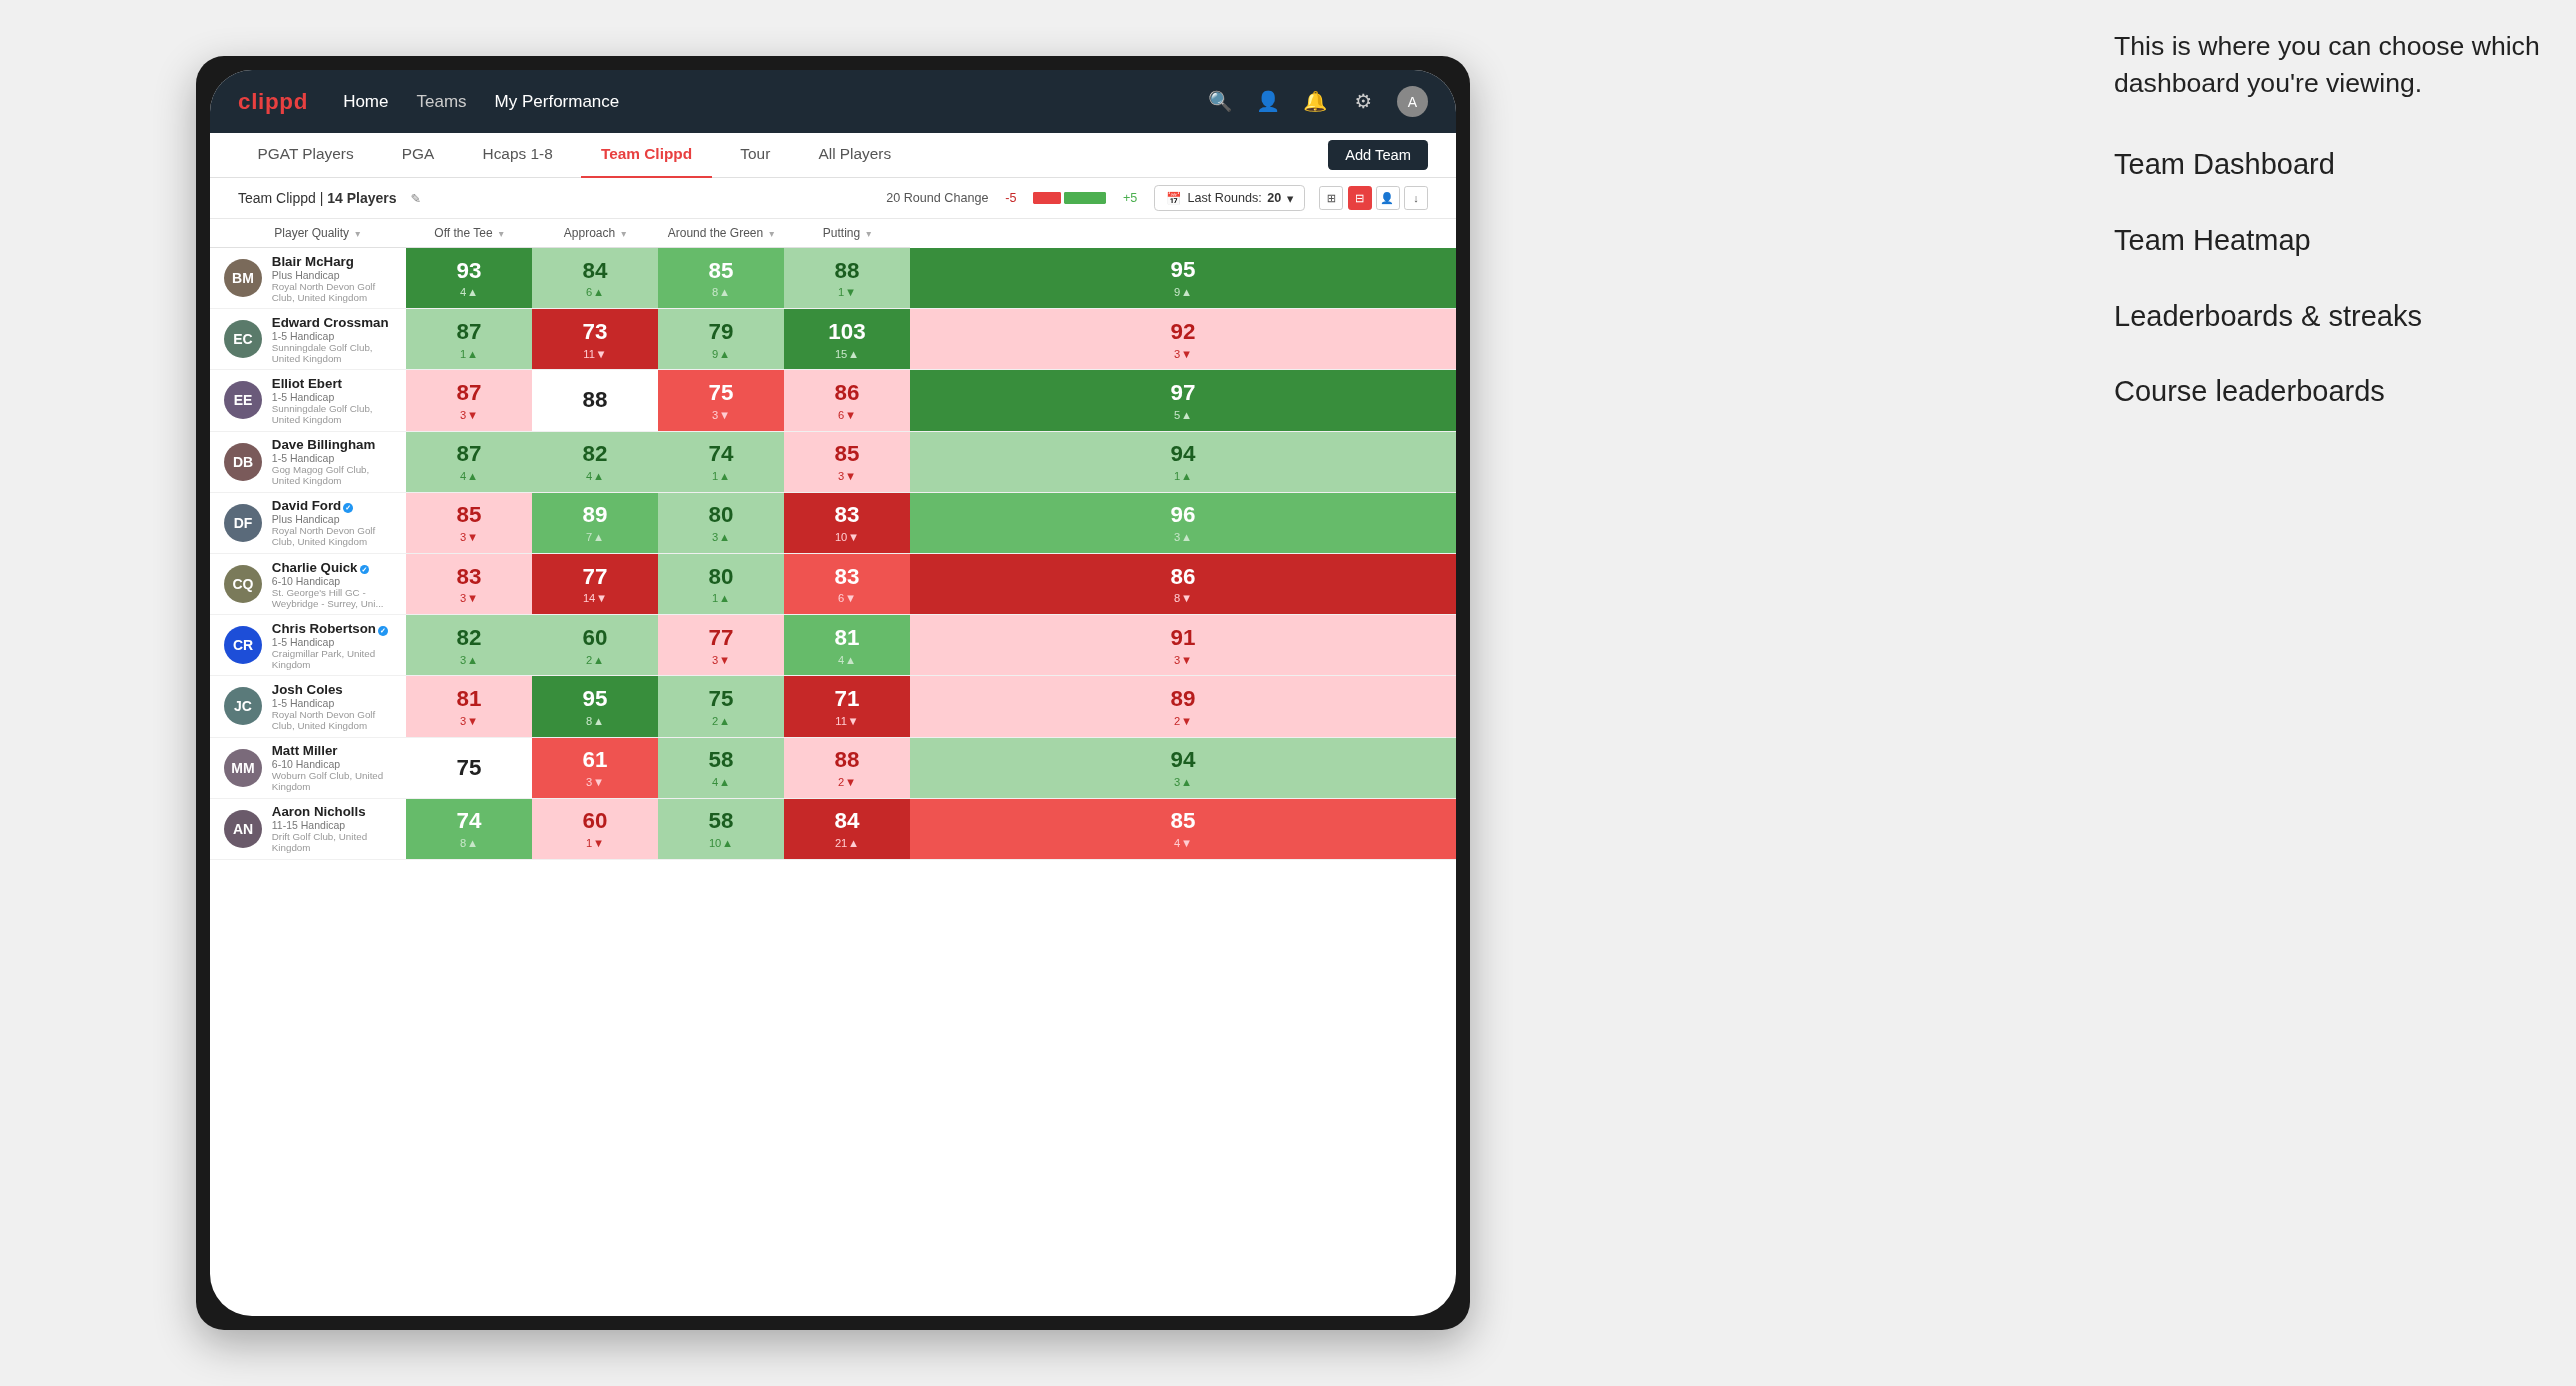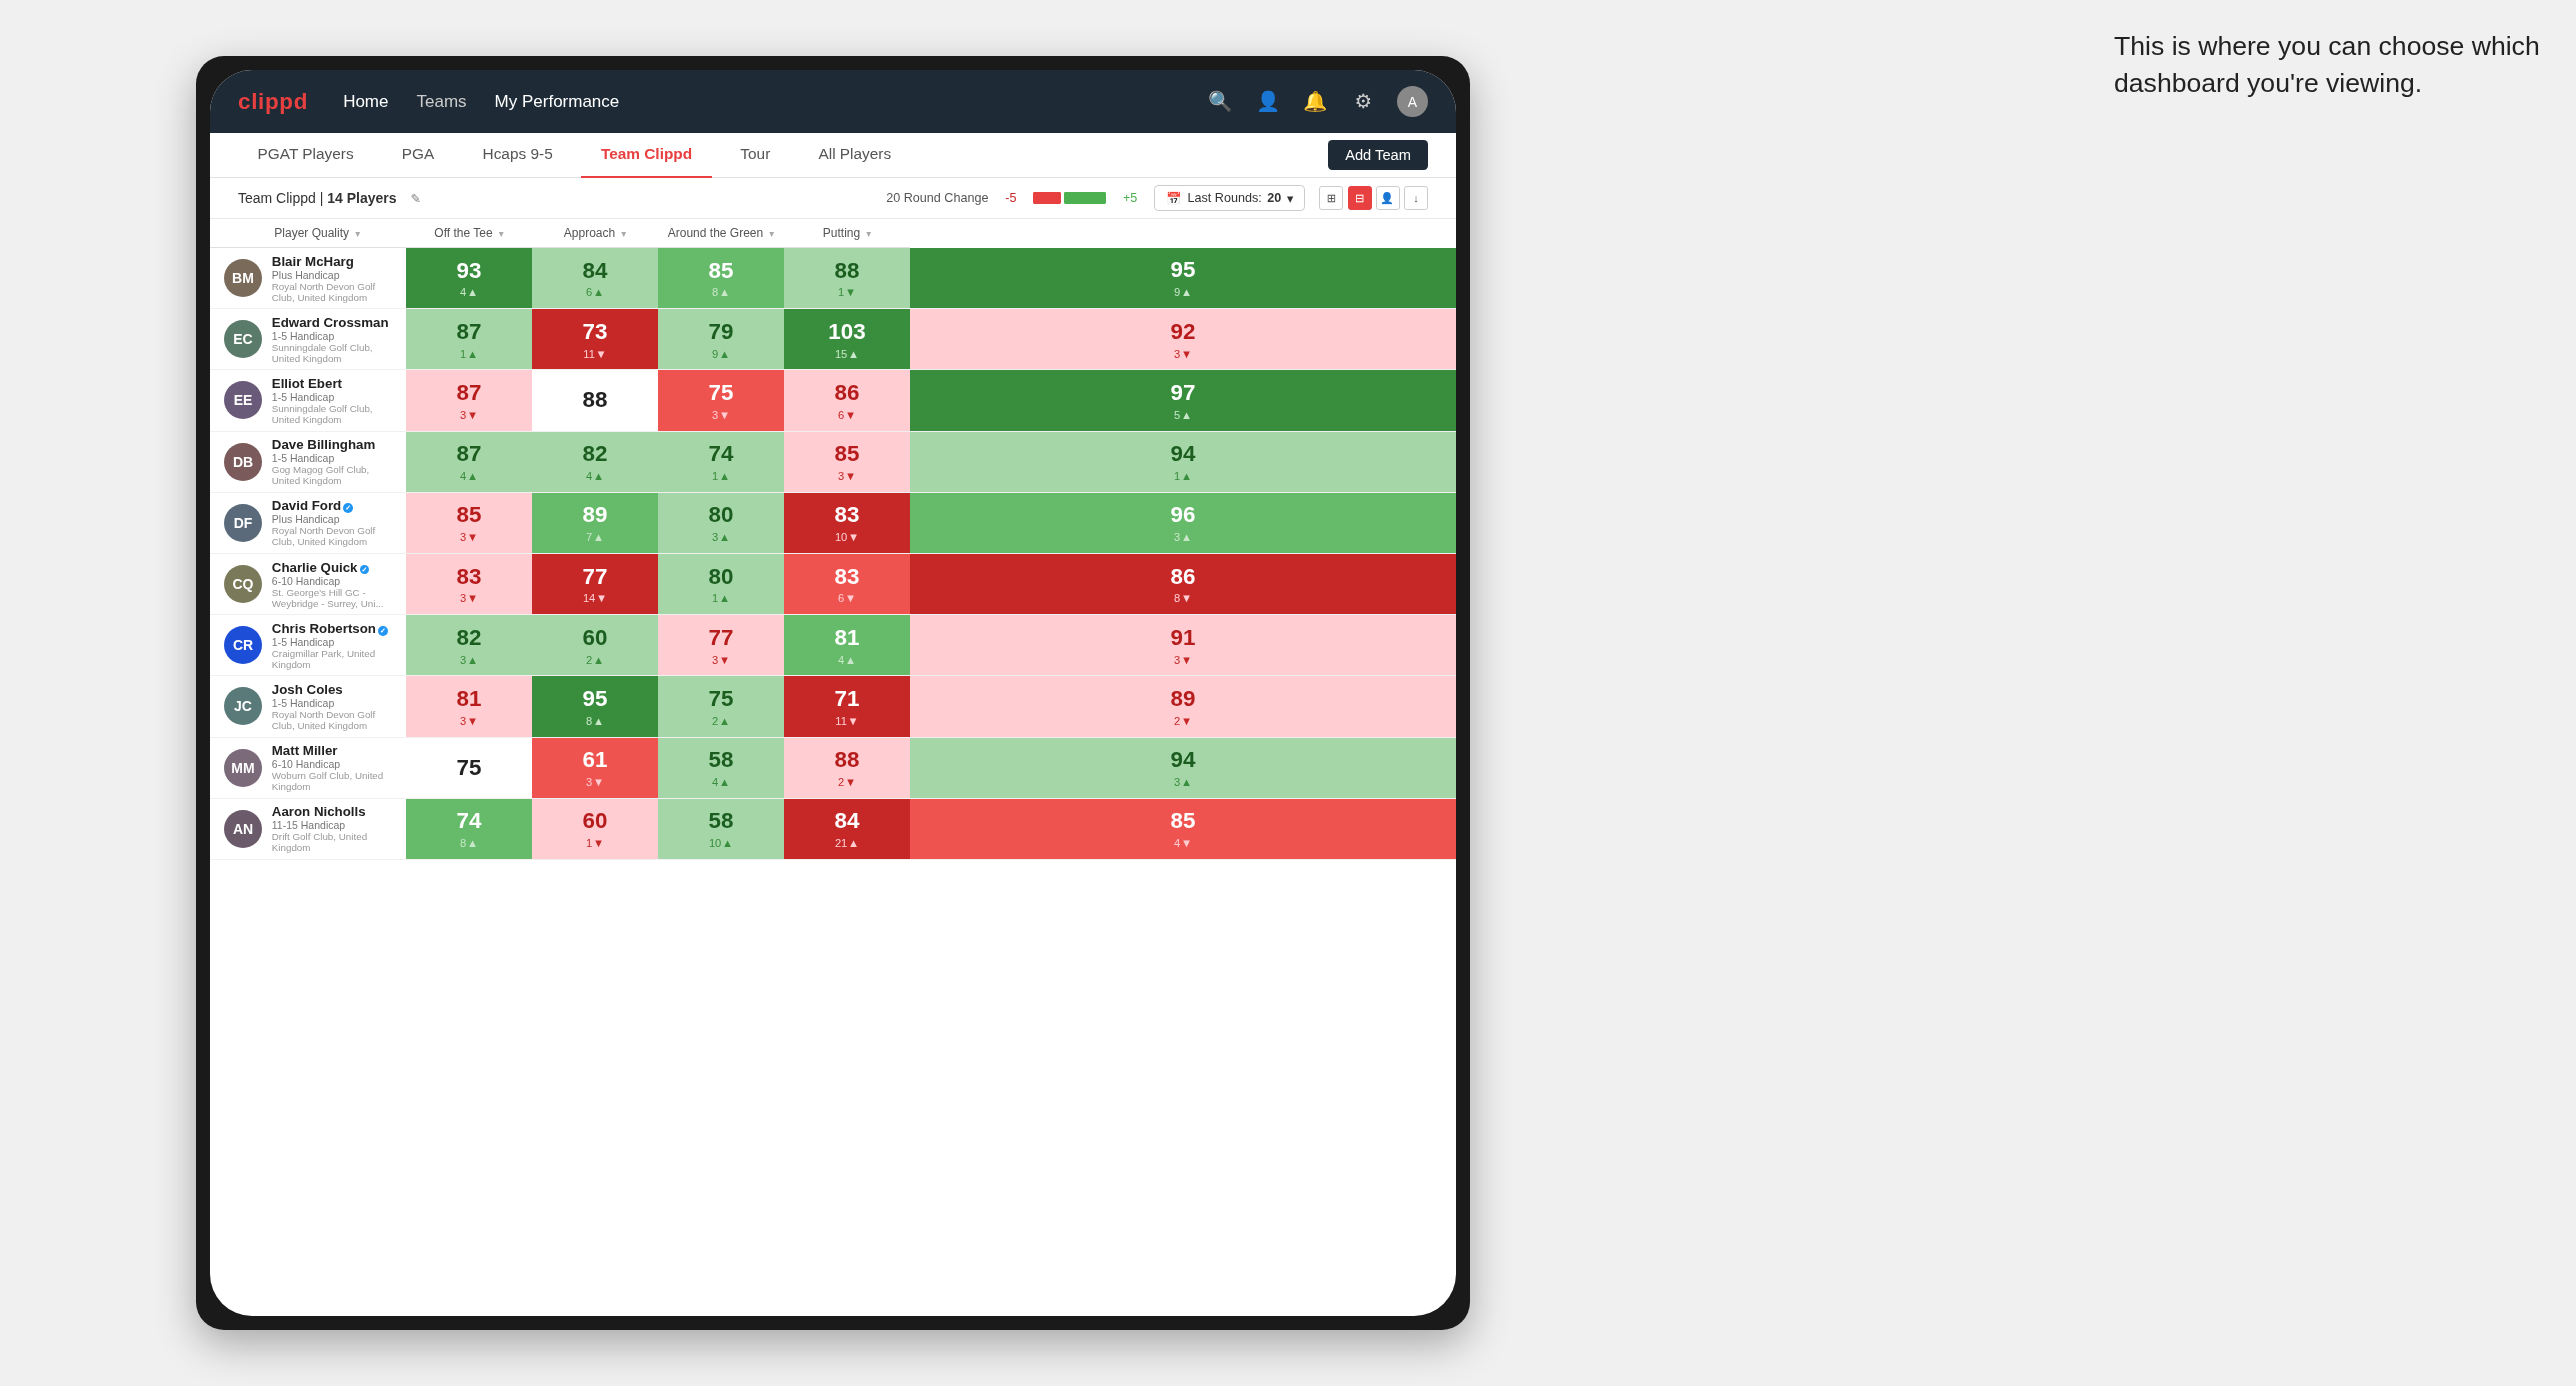--- a/index.html
+++ b/index.html
@@ -380,20 +380,26 @@
     .bg-red-light .score-main { color: #b71c1c; }
     .bg-red-light .score-change { color: #c62828; }
 
     tr.data-row td { border-bottom: 0.7px solid #f0f0f0; }
   </style>
 </head>
 <body>
 
 <div class="annotation-area">
   <div class="annotation-text">This is where you can choose which dashboard you're viewing.</div>
+  <div class="dashboard-options">
+  <div class="dashboard-option">Team Dashboard</div>
+      <div class="dashboard-option">Team Heatmap</div>
+      <div class="dashboard-option">Leaderboards &amp; streaks</div>
+      <div class="dashboard-option">Course leaderboards</div>
+    </div>
 </div>
 
 <svg class="annotation-arrow" viewBox="0 0 300 200" style="position:absolute;top:231px;right:1302px;width:252px;height:168px;">
   <defs>
     <marker id="arrowhead" markerWidth="10" markerHeight="7" refX="10" refY="3.5" orient="auto">
       <polygon points="0 0, 10 3.5, 0 7" fill="#cc2200"></polygon>
     </marker>
   </defs>
   <path d="M 280 20 Q 200 60 120 150" stroke="#cc2200" stroke-width="3" fill="none" marker-end="url(#arrowhead)"></path>
 </svg>
@@ -414,21 +420,21 @@
         <div class="navbar-icon">🔔</div>
         <div class="navbar-icon">⚙</div>
         <div class="navbar-avatar">A</div>
       </div>
     </nav>
 
     <div class="tabs-bar">
       <div class="tabs-list">
         <div class="tab-item">PGAT Players</div>
         <div class="tab-item">PGA</div>
-        <div class="tab-item">Hcaps 9-5</div>
+        <div class="tab-item">Hcaps 1-8</div>
         <div class="tab-item active">Team Clippd</div>
         <div class="tab-item">Tour</div>
         <div class="tab-item">All Players</div>
       </div>
       <button class="add-team-btn">Add Team</button>
     </div>
 
     <div class="toolbar">
       <span class="team-title">Team Clippd | <strong>14 Players</strong></span>
       <span class="edit-icon">✎</span>

